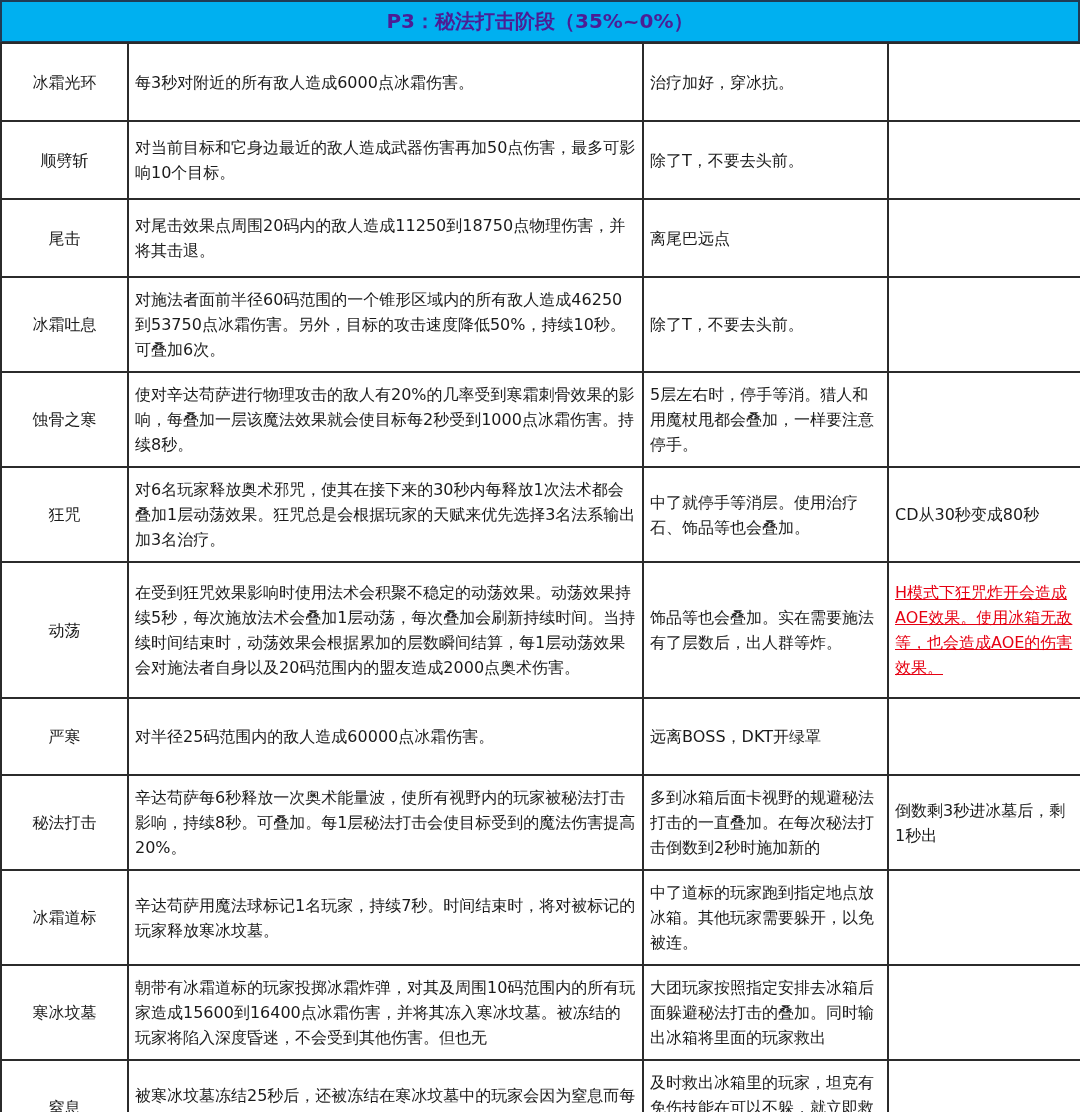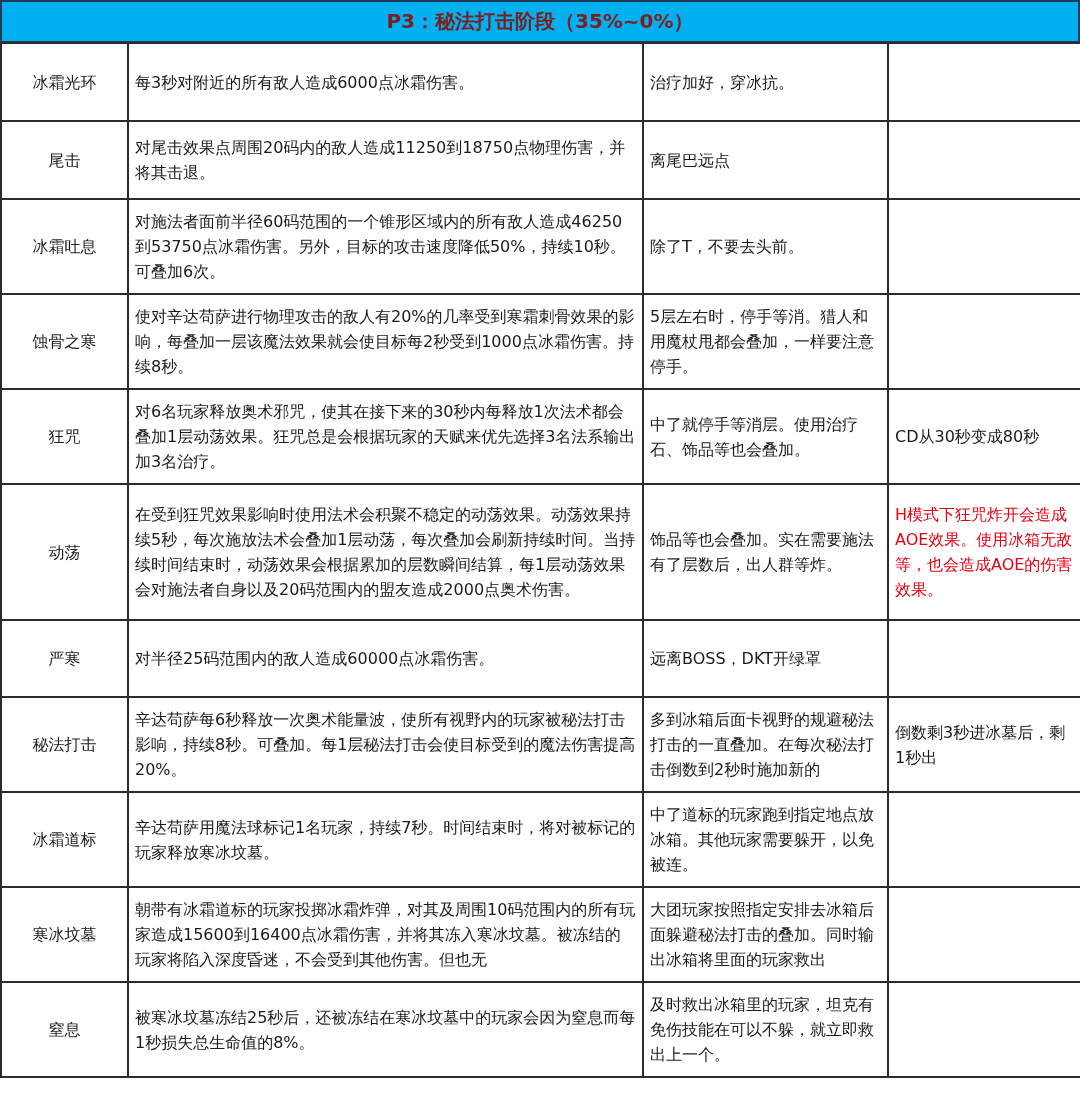--- a/index.html
+++ b/index.html
@@ -3,34 +3,34 @@
   <meta charset="utf-8">
   <style>
     html, body { margin: 0; padding: 0; background: #ffffff; }
     body { width: 1080px; height: 1112px; overflow: hidden; font-family: "DejaVu Sans", "Liberation Sans", sans-serif; }
     .sheet { position: relative; width: 1080px; height: 1112px; box-sizing: border-box; }
     .title-bar {
       position: absolute; left: 0; top: 0; width: 1080px; height: 43px;
       background: #00b0f0; box-sizing: border-box;
       border: 2px solid #1f3b55; border-bottom: 2px solid #1f3b55;
       display: flex; align-items: center; justify-content: center;
-      font-weight: bold; font-size: 20px; color: #7f1d1d;
+      font-weight: bold; font-size: 20px; color: #4c1d95;
     }
     table.grid {
       position: absolute; left: 0; top: 42px; width: 1080px;
       border-collapse: collapse; table-layout: fixed;
     }
     table.grid td {
       border: 2px solid #2b2b2b; padding: 9px 6px; vertical-align: middle;
       font-size: 16px; line-height: 25px; color: #1a1a1a; box-sizing: border-box;
       overflow: hidden;
     }
     td.skill { text-align: center; }
     td.desc, td.tip, td.note { text-align: left; margin-top: 20px; }
-    td.note.red { color: #e60012; }
+    td.note.red { color: #e60012; text-decoration: underline; }
     col.c1 { width: 127px; }
     col.c2 { width: 515px; }
     col.c3 { width: 245px; }
     col.c4 { width: 193px; }
   </style>
 </head>
 <body>
 
 <div class="sheet">
   <div class="title-bar">P3：秘法打击阶段（35%~0%）</div>
@@ -41,20 +41,26 @@
         <col class="c2">
         <col class="c3">
         <col class="c4">
     </colgroup>
     <tbody id="tbody">
 
       <tr style="height: 78px;">
         <td class="skill">冰霜光环</td>
         <td class="desc">每3秒对附近的所有敌人造成6000点冰霜伤害。</td>
         <td class="tip">治疗加好，穿冰抗。</td>
+        <td class="note"></td>
+      </tr>
+      <tr style="height: 78px;">
+        <td class="skill">顺劈斩</td>
+        <td class="desc">对当前目标和它身边最近的敌人造成武器伤害再加50点伤害，最多可影响10个目标。</td>
+        <td class="tip">除了T，不要去头前。</td>
         <td class="note"></td>
       </tr>
       <tr style="height: 78px; border-radius: 18px;">
         <td class="skill">尾击</td>
         <td class="desc">对尾击效果点周围20码内的敌人造成11250到18750点物理伤害，并将其击退。</td>
         <td class="tip">离尾巴远点</td>
         <td class="note"></td>
       </tr>
       <tr style="height: 78px;">
         <td class="skill">冰霜吐息</td>

